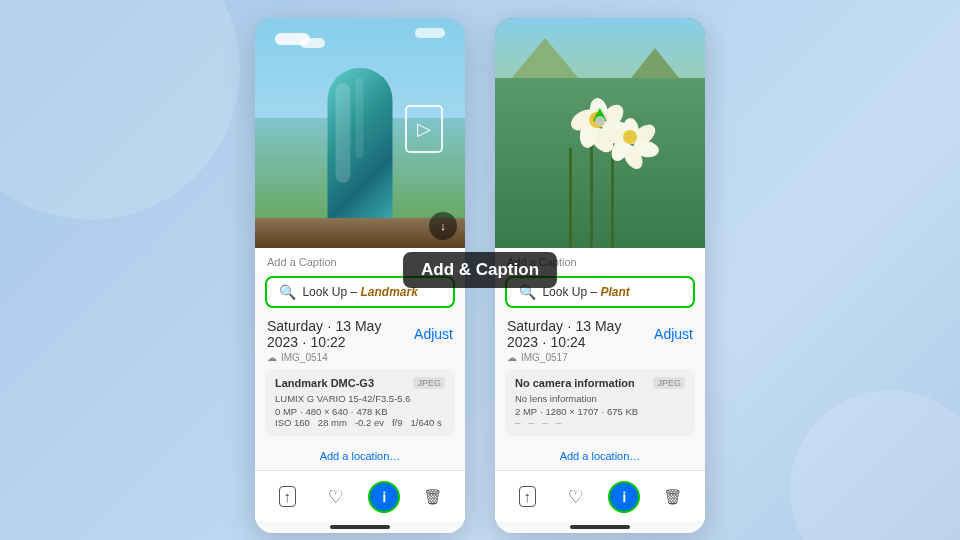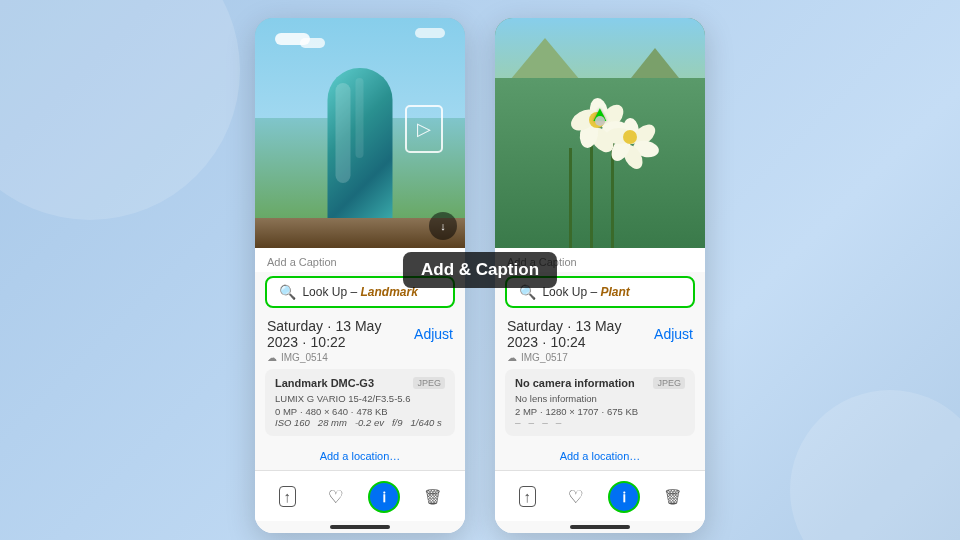--- a/index.html
+++ b/index.html
@@ -191,21 +191,20 @@
     .mp-info {
       font-size: 9.5px;
       color: #555;
     }
 
     .exif-row {
       display: flex;
       gap: 8px;
       font-size: 9.5px;
       color: #555;
-      font-style: italic;
     }
 
     .location-btn {
       text-align: center;
       padding: 8px;
       font-size: 11px;
       color: #0070f3;
     }
 
     .toolbar {

